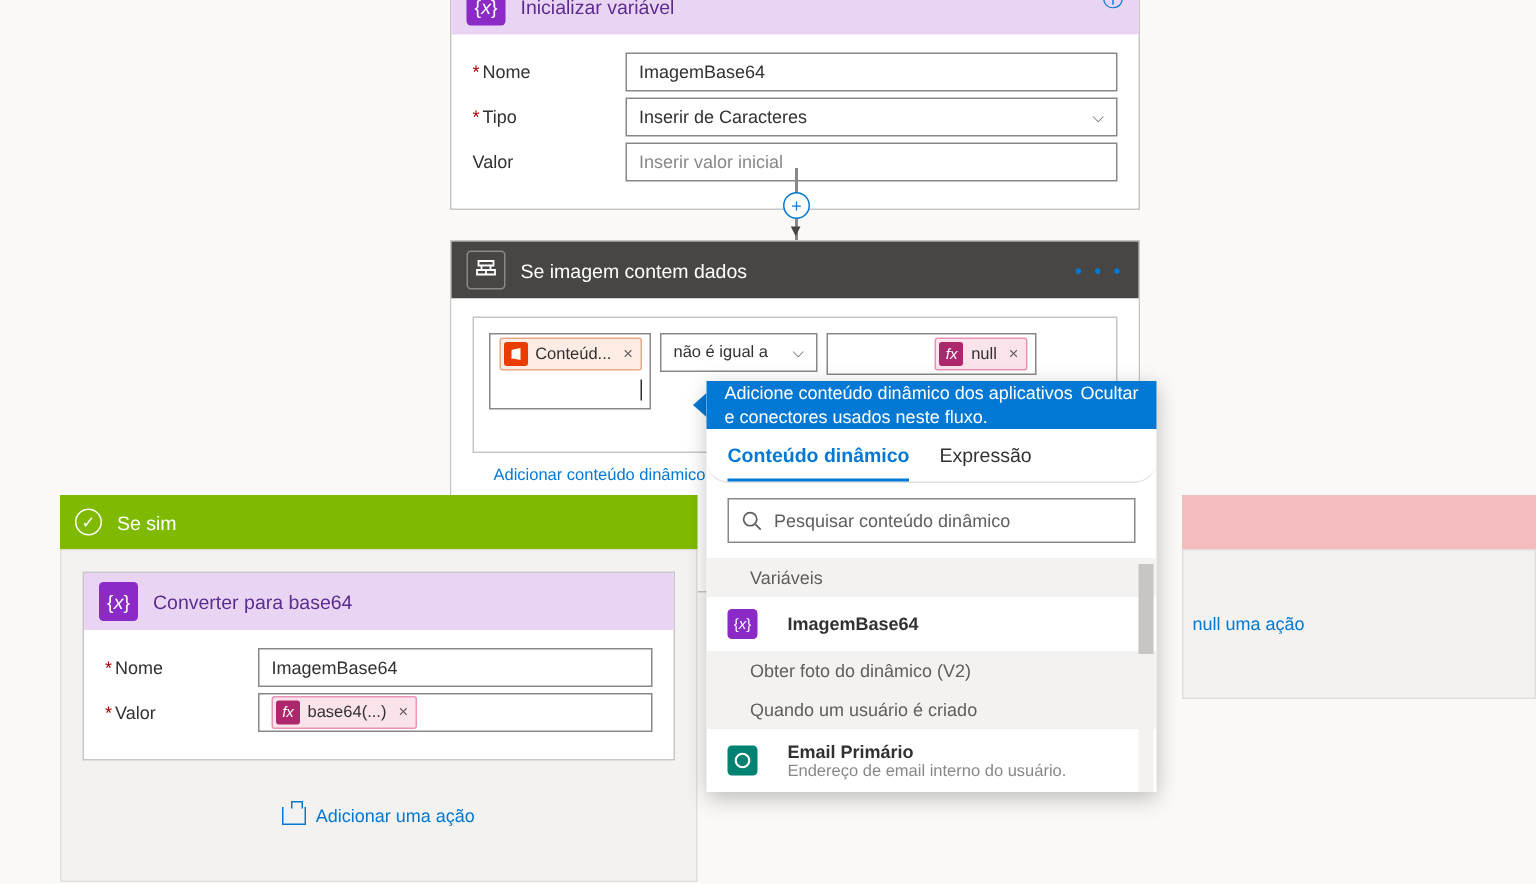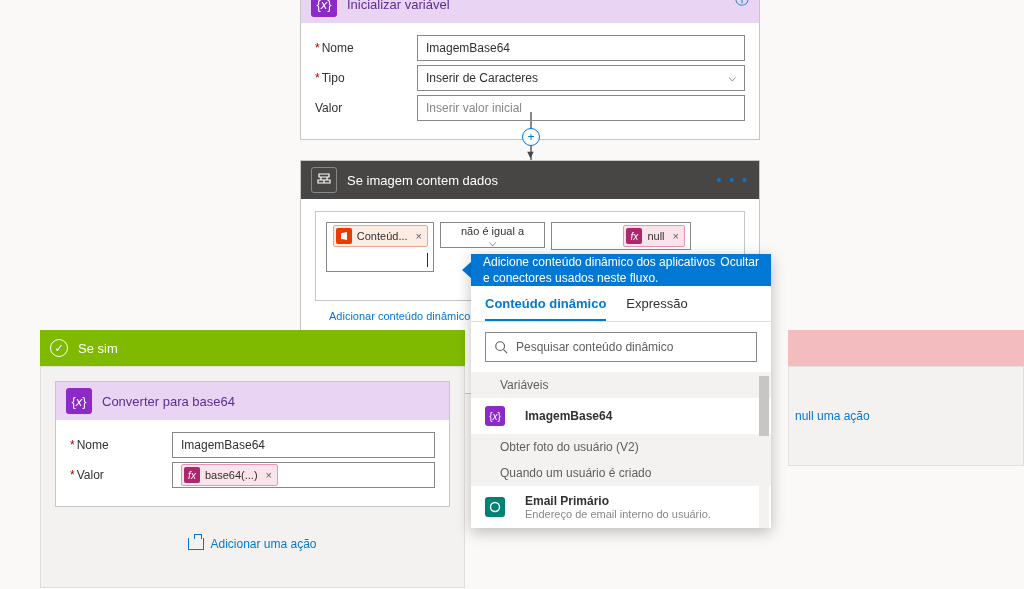--- a/index.html
+++ b/index.html
@@ -31,21 +31,21 @@
 
   
   .cond-content { padding:12px 14px 16px; background:#fff; }
   .cond-row-wrap { border:1px solid #c8c6c4; padding:10px 10px 28px; position:relative; }
   .cond-row { display:flex; gap:6px; align-items:flex-start;text-align:right; }
   .token { display:inline-flex; align-items:center; gap:5px; background:#fdece3; border:1px solid #e8a988; padding:2px 5px 2px 2px; font-size:11px; border-radius:2px; }
   .token .tk-ic { width:16px; height:16px; background:#eb3c00; color:#fff; display:flex; align-items:center; justify-content:center; font-size:10px; border-radius:2px; }
   .token .x { color:#605e5c; cursor:pointer; font-size:11px; margin-left:3px; }
   .token.fx { background:#fbe3ec; border-color:#e794b7; }
   .token.fx .tk-ic { background:#ad276c; font-style:italic; }
-  .op-sel { border:1px solid #8a8886; height:26px; padding:2px 8px; font-size:11px; display:flex; align-items:center; justify-content:space-between; width:105px;flex-direction:column; }
+  .op-sel { border:1px solid #8a8886; height:26px; padding:2px 8px; font-size:11px; display:flex; align-items:center; justify-content:space-between; width:105px; }
   .picker-cell { border:1px solid #8a8886; min-height:26px; padding:2px 5px; width:108px; font-size:11px; }
   .cursor-line { border-left:1px solid #323130; height:14px; display:inline-block; margin-top:6px; }
   .add-dyn { color:#0078d4; font-size:11px; position:absolute; left:14px; bottom:-2px; display:flex; align-items:center; gap:6px; }
   .add-dyn .sq { width:14px; height:14px; background:#0078d4; color:#fff; display:flex; align-items:center; justify-content:center; font-size:11px; }
   .add-btn { border:1px solid #8a8886; padding:5px 12px; font-size:12px; display:inline-flex; align-items:center; gap:6px; margin-top:26px; background:#fff; cursor:pointer; }
 
   
   .branch-bar { position:absolute; height:36px; display:flex; align-items:center; padding:0 10px; gap:10px; color:#fff; font-size:13px; }
   .yes-bar { background:#7fba00; }
   .no-bar { background:#f3bcbf; color:#a94d53; }
@@ -54,21 +54,21 @@
 
   .inner-card { background:#fff; border:1px solid #c8c6c4; margin:14px; }
 
   .add-link { color:#0078d4; font-size:12px; display:inline-flex; align-items:center; gap:6px; cursor:pointer; }
   .add-link .st-ic { width:16px; height:12px; border:1.5px solid #0078d4; border-top:none; position:relative; }
   .add-link .st-ic::before { content:""; position:absolute; top:-4px; left:5px; width:6px; height:4px; border:1.5px solid #0078d4; border-bottom:none; }
 
   
   .flyout { position:absolute; background:#fff; box-shadow:0 4px 14px rgba(0,0,0,.25); width:300px; }
   .fly-tip { background:#0078d4; color:#fff; padding:0 12px; font-size:12px; display:flex; justify-content:space-between; gap:0; line-height:1.35; }
-  .fly-tabs { display:flex; gap:20px; padding:10px 14px 0; font-size:13px; border-bottom:1px solid #e1dfdd; }
+  .fly-tabs { display:flex; gap:20px; padding:10px 14px 0; font-size:13px; border-bottom:1px solid #e1dfdd;border-radius:15px; }
   .fly-tab { padding-bottom:8px; cursor:pointer; }
   .fly-tab.active { color:#0078d4; border-bottom:2px solid #0078d4; font-weight:600; }
   .fly-search { margin:10px 14px; border:1px solid #8a8886; height:30px; display:flex; align-items:center; padding:0 8px; gap:8px; color:#605e5c; background:#fff; }
   .fly-list { max-height:220px; overflow:hidden; position:relative; }
   .fly-group { background:#f3f2f1; padding:6px 29px; font-size:12px; color:#605e5c; }
   .fly-item { display:flex; align-items:center; gap:10px; padding:8px 14px; cursor:pointer; }
   .fly-item .sub { color:#8a8886; font-size:11px; }
   .fly-item .col { display:flex; flex-direction:column; }
   .fly-item strong { font-size:12px; font-weight:600; }
   .scrollbar { position:absolute; right:2px; top:0; width:10px; height:100%; background:#f3f2f1; }
@@ -234,21 +234,21 @@
       <div class="scrollbar">
           <div class="scrollthumb"></div>
         </div>
 
       <div class="fly-group">Variáveis</div>
       <div class="fly-item">
         <span class="icon-box purple-ic" style="width:20px;height:20px;font-size:10px;">{<i>x</i>}</span>
         <strong>ImagemBase64</strong>
       </div>
 
-      <div class="fly-group">Obter foto do usuário (V2)</div>
+      <div class="fly-group">Obter foto do dinâmico (V2)</div>
 
       <div class="fly-group">Quando um usuário é criado</div>
       <div class="fly-item">
         <span class="icon-box" style="width:20px;height:20px;background:#008272;">
           <svg width="12" height="12" viewBox="0 0 12 12">
               <circle cx="6" cy="6" r="4.5" fill="none" stroke="#fff" stroke-width="1.4"></circle>
             </svg>
         </span>
         <span class="col">
           <strong>Email Primário</strong>

